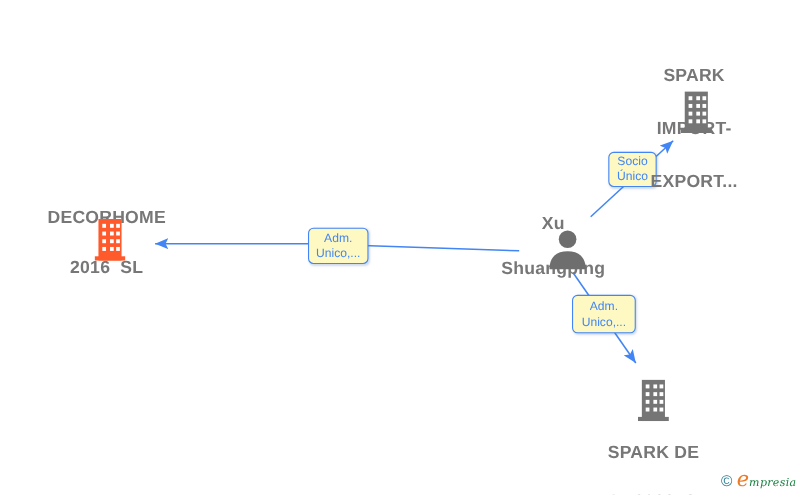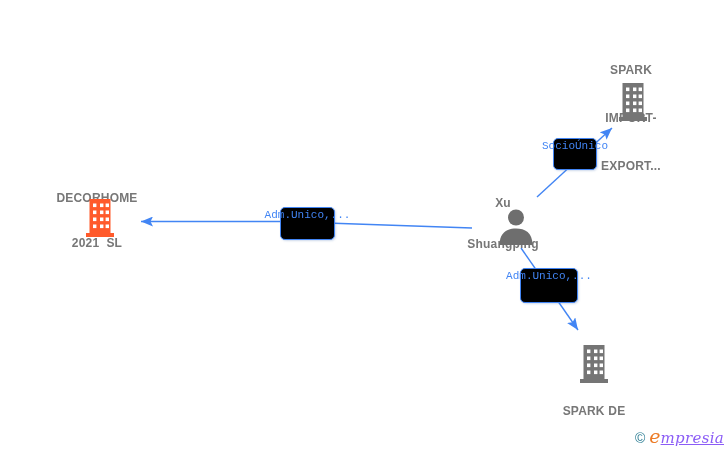--- a/index.html
+++ b/index.html
@@ -4,43 +4,43 @@
 <style>
   html,body{margin:0;padding:0;background:#ffffff;}
   .stage{
     position:relative;width:728px;height:450px;background:#ffffff;overflow:hidden;
     font-family:"Liberation Sans", sans-serif;
   }
   .edges-svg{position:absolute;left:0;top:0;width:728px;height:450px;}
   .node{position:absolute;}
   .node-label{
     position:absolute;transform:translateX(-50%);
-    text-align:center;color:#777777;font-size:12px;font-weight:700;
+    text-align:center;color:#777777;font-size:16px;font-weight:700;
     line-height:15px;letter-spacing:.2px;white-space:pre;
   }
   .node-icon{position:absolute;display:block;}
   .icon-company{color:#757575;}
   .icon-company-highlight{color:#FF5A2B;}
   .icon-person{color:#6E6E6E;}
   .edge-label{
     position:absolute;box-sizing:border-box;
-    border:1.5px solid #4285F4;border-radius:5px;background:#000000;
+    border:1.5px solid #4285F4;border-radius:5px;background:#fef9c3;
     box-shadow:1px 1px 2px rgba(66,110,180,0.25);
     color:#4285F4;font-size:11px;line-height:14px;text-align:center;
-    display:flex;flex-direction:row;justify-content:center;font-family:Liberation Mono, monospace;
+    display:flex;flex-direction:column;justify-content:center;
   }
   .edge-label span{display:block;white-space:pre;}
   .footer-logo{
     position:absolute;right:4px;bottom:3px;
     display:flex;align-items:baseline;gap:4px;
   }
   .footer-copy{color:#2E7F95;font-size:14px;}
   .footer-brand{font-family:"DejaVu Serif", serif;font-style:italic;}
   .footer-brand-e{color:#EC7B26;font-size:19px;}
-  .footer-brand-rest{color:#8b5cf6;font-size:15px;letter-spacing:.3px;text-decoration:underline;}
+  .footer-brand-rest{color:#15803d;font-size:10px;letter-spacing:.3px;}
   .defs-hidden{position:absolute;width:0;height:0;overflow:hidden;}
 </style>
 </head>
 <body>
 
 <div class="stage">
 
   <svg class="defs-hidden" aria-hidden="true">
     <defs>
       <symbol id="ic-building" viewBox="0 0 28 38">
@@ -99,21 +99,21 @@
       <div>EXPORT...</div>
     </div>
     <svg class="node-icon icon-company" style="left:618px;top:83px;" width="30" height="38">
         <use href="#ic-building"></use>
       </svg>
   </div>
 
   <div class="node">
     <div class="node-label" style="left:97px;top:161px;">
       <div>DECORHOME</div>
-      <div>2021  SL</div>
+      <div>2016  SL</div>
     </div>
     <svg class="node-icon icon-company-highlight" style="left:86px;top:199px;" width="28" height="38">
         <use href="#ic-building"></use>
       </svg>
   </div>
 
   <div class="node">
     <div class="node-label" style="left:503px;top:170px;line-height:13.5px;text-align:center;">
       <div>Xu</div>
       <div>Shuangping</div>

